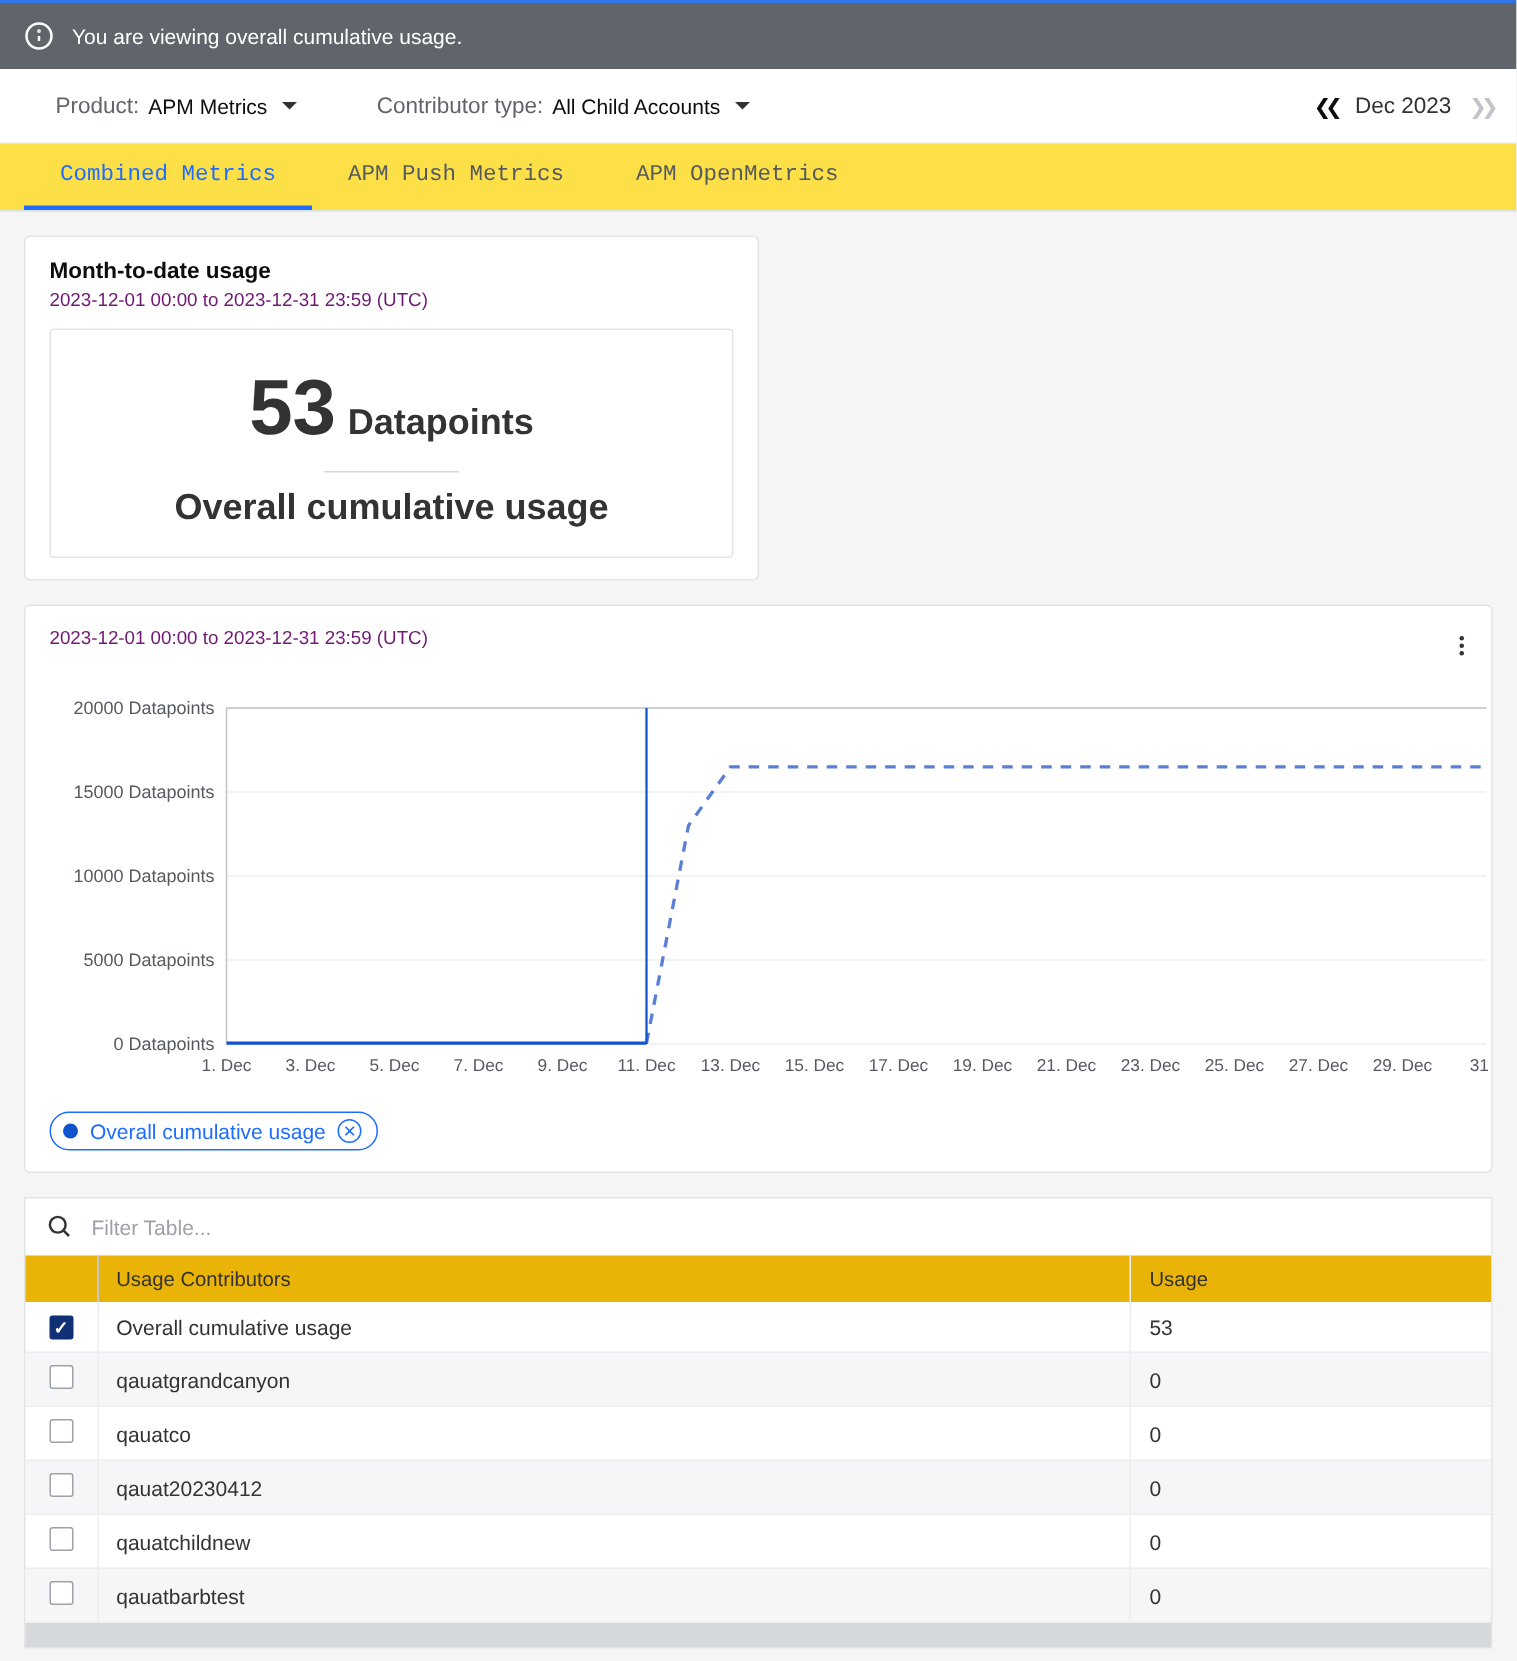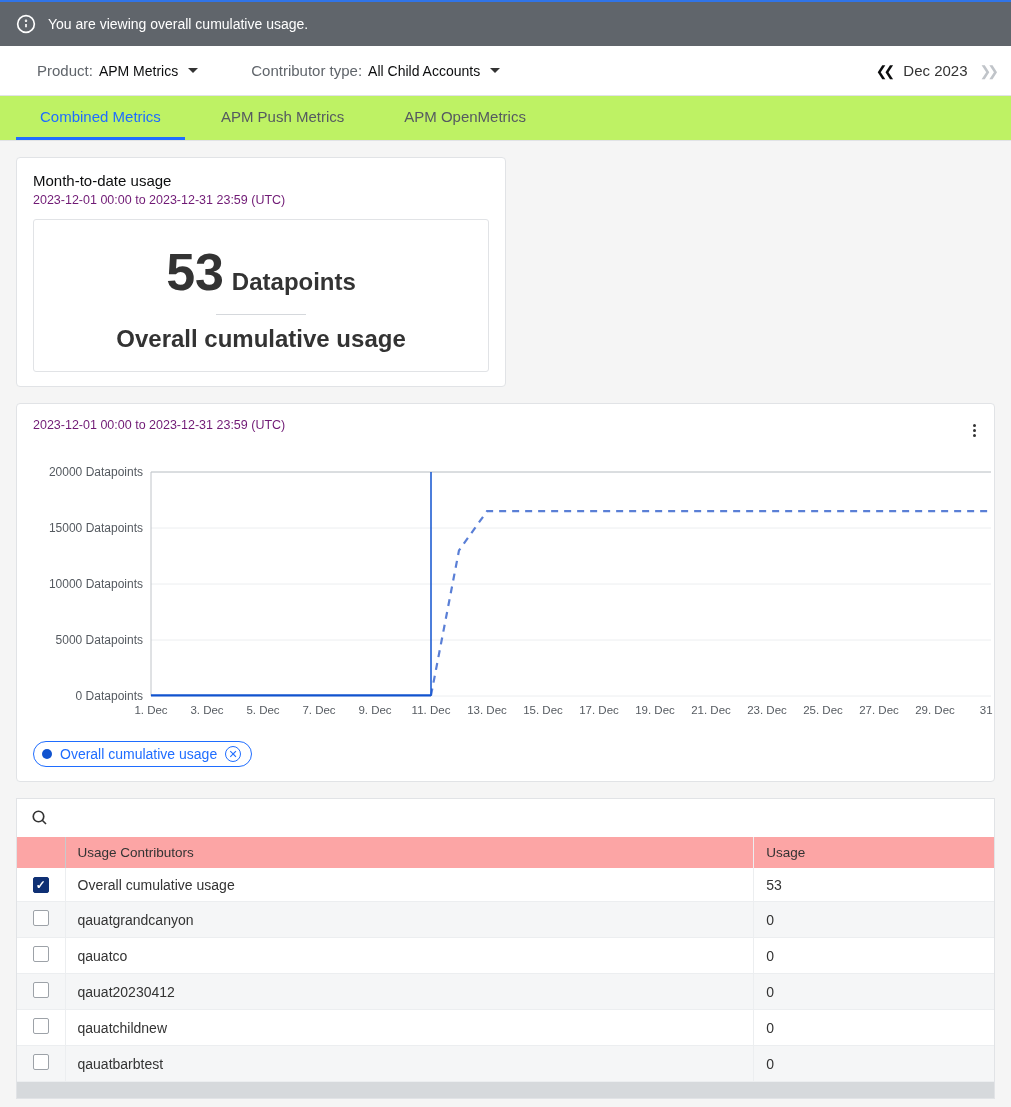--- a/index.html
+++ b/index.html
@@ -29,33 +29,33 @@
       align-items: center;
       gap: 32px;
     }
     .filter-group { display: flex; align-items: center; gap: 6px; margin-left: 21px; }
     .filter-label { color: #60656b; font-size: 15px; }
     .filter-value { color: #0c0d0e; font-size: 14px; display: flex; align-items: center; gap: 10px; cursor: pointer; }
     .caret { border-left: 5px solid transparent; border-right: 5px solid transparent; border-top: 5px solid #333; }
     .date-nav { margin-left: auto; display: flex; align-items: center; gap: 12px; font-size: 15px; }
     .nav-arrow { cursor: pointer; color: #0c0d0e; font-size: 14px; letter-spacing: -4px; }
     .nav-arrow.disabled { color: #c0c4c9; }
-    .tabs-bar { background: #bef264; display: flex; gap: 12px; padding: 0 16px; border-bottom: 1px solid #e1e3e6; }
+    .tabs-bar { background: #fde047; display: flex; gap: 0; padding: 0 16px; border-bottom: 1px solid #e1e3e6; font-family: Liberation Mono, monospace; }
     .tab { padding: 12px 24px; color: #555a60; cursor: pointer; font-size: 15px; border-bottom: 3px solid transparent; }
     .tab.active { color: #1f6dff; border-bottom-color: #1f6dff; }
     .content-area { padding: 16px; }
     .card {
       background: #fff;
       border: 1px solid #e1e3e6;
       border-radius: 4px;
       padding: 14px 16px;
       margin-bottom: 16px;
     }
     .summary-card { width: 490px; }
-    .card-title { font-weight: 400; font-size: 15px; color: #0c0d0e; margin-bottom: 4px; }
+    .card-title { font-weight: 700; font-size: 15px; color: #0c0d0e; margin-bottom: 4px; }
     .card-sub { font-size: 12.5px; color: #701a75; margin-bottom: 12px; }
     .metric-box { border: 1px solid #e1e3e6; border-radius: 3px; padding: 26px 12px 18px; text-align: center; }
     .metric-number { font-size: 52px; font-weight: 700; line-height: 1; display: inline; }
     .metric-unit { font-size: 24px; font-weight: 600; display: inline; margin-left: 4px; }
     .metric-divider { border: none; border-top: 1px solid #d5d8dc; width: 90px; margin: 16px auto 10px; }
     .metric-label { font-size: 24px; font-weight: 600; }
     .chart-card { width: 100%; position: relative; }
     .kebab { position: absolute; right: 14px; top: 14px; cursor: pointer; padding: 4px; }
     .kebab div { width: 3px; height: 3px; background: #333; border-radius: 50%; margin: 2px 0; }
     .chart { margin-top: 32px; }
@@ -72,21 +72,21 @@
       cursor: pointer;
     }
     .legend-dot { width: 10px; height: 10px; border-radius: 50%; background: #1153cf; }
     .legend-x { width: 16px; height: 16px; border: 1.5px solid #1f6dff; border-radius: 50%; display: flex; align-items: center; justify-content: center; font-size: 11px; }
     .table-section { background: #fff; border: 1px solid #e1e3e6; }
     .search-row { display: flex; align-items: center; gap: 12px; padding: 10px 14px; }
     .search-row svg { width: 18px; height: 18px; flex-shrink: 0; }
     .search-input { border: none; outline: none; font-size: 14px; flex: 1; color: #333; }
     .search-input::placeholder { color: #9da2a8; }
     table { width: 100%; border-collapse: collapse; }
-    thead tr { background: #fca5a5; }
+    thead tr { background: #eab308; }
     th { text-align: left; font-weight: 400; font-size: 13.5px; color: #333; padding: 8px 12px; border-right: 1px solid #c7cacd; }
     th:last-child { border-right: none; }
     th.chk, td.chk { width: 48px; text-align: center; padding: 8px; }
     th.contrib, td.contrib { border-right: 1px solid #eceef0; }
     tbody tr { border-bottom: 1px solid #eceef0; }
     tbody tr:nth-child(even) { background: #f5f6f7; }
     td { padding: 8px 12px; font-size: 14px; color: #333; }
     td.chk { border-right: 1px solid #eceef0; }
     .checkbox { width: 16px; height: 16px; border: 1.5px solid #9da2a8; border-radius: 2px; display: inline-flex; align-items: center; justify-content: center; cursor: pointer; background: #fff; }
     .checkbox.checked { background: #0f3074; border-color: #0f3074; }
@@ -198,20 +198,21 @@
       <span class="legend-x">✕</span>
     </div>
   </div>
 
   <div class="table-section">
     <div class="search-row">
       <svg viewBox="0 0 24 24" fill="none" stroke="#333" stroke-width="2.2">
           <circle cx="10" cy="10" r="7"></circle>
           <line x1="20" y1="20" x2="15" y2="15"></line>
         </svg>
+      <input class="search-input" type="text" placeholder="Filter Table..." style="">
     </div>
     <table>
       <thead>
         <tr>
           <th class="chk"></th>
           <th class="contrib">Usage Contributors</th>
           <th>Usage</th>
         </tr>
       </thead>
       <tbody id="table-body">

